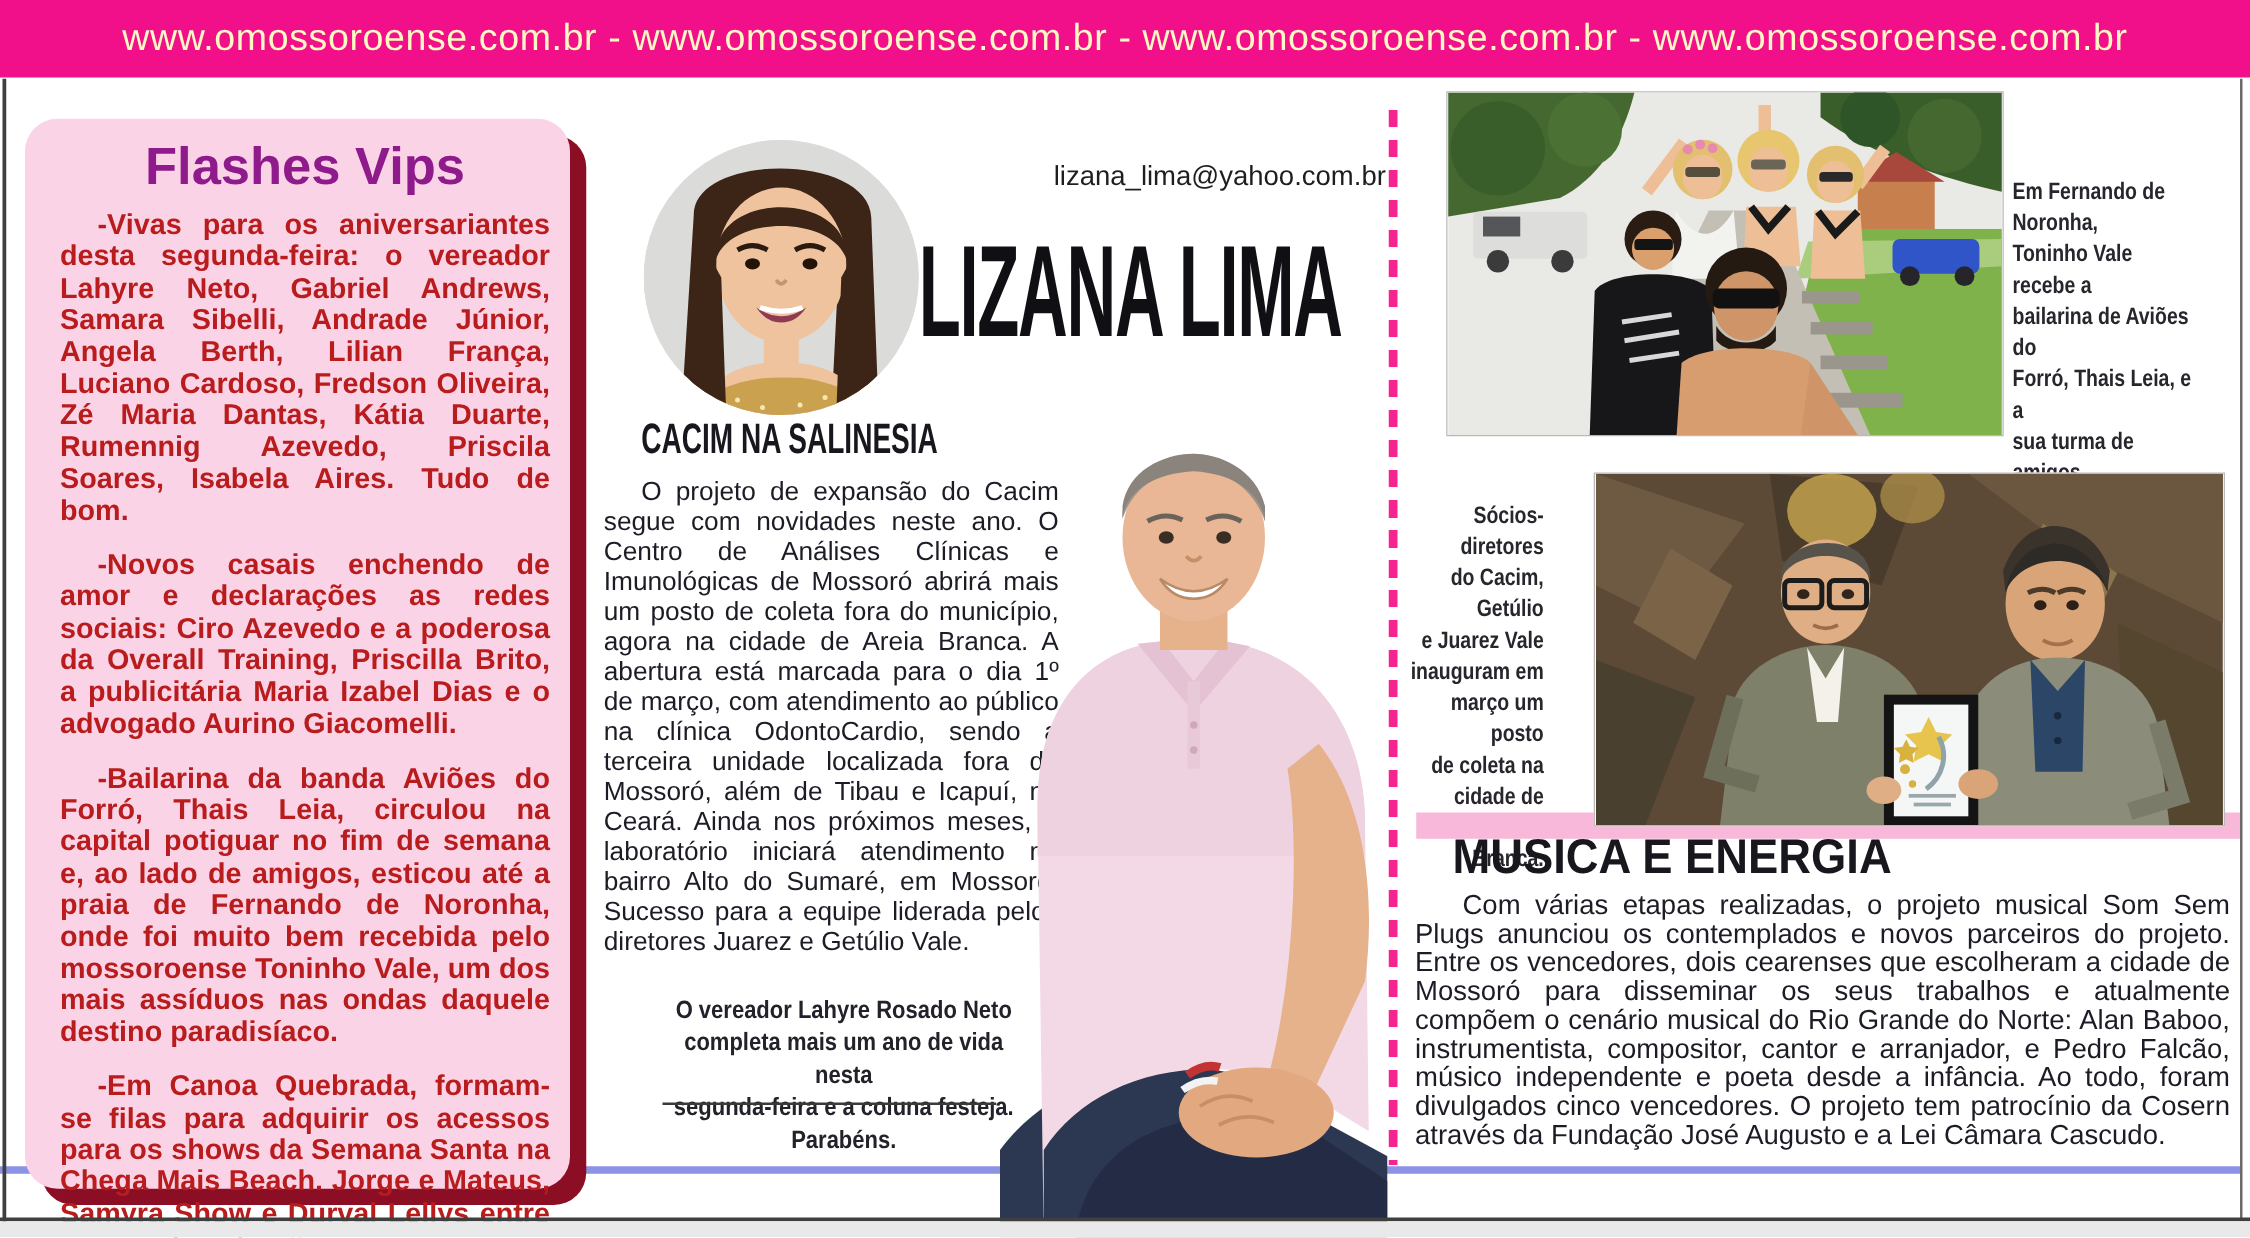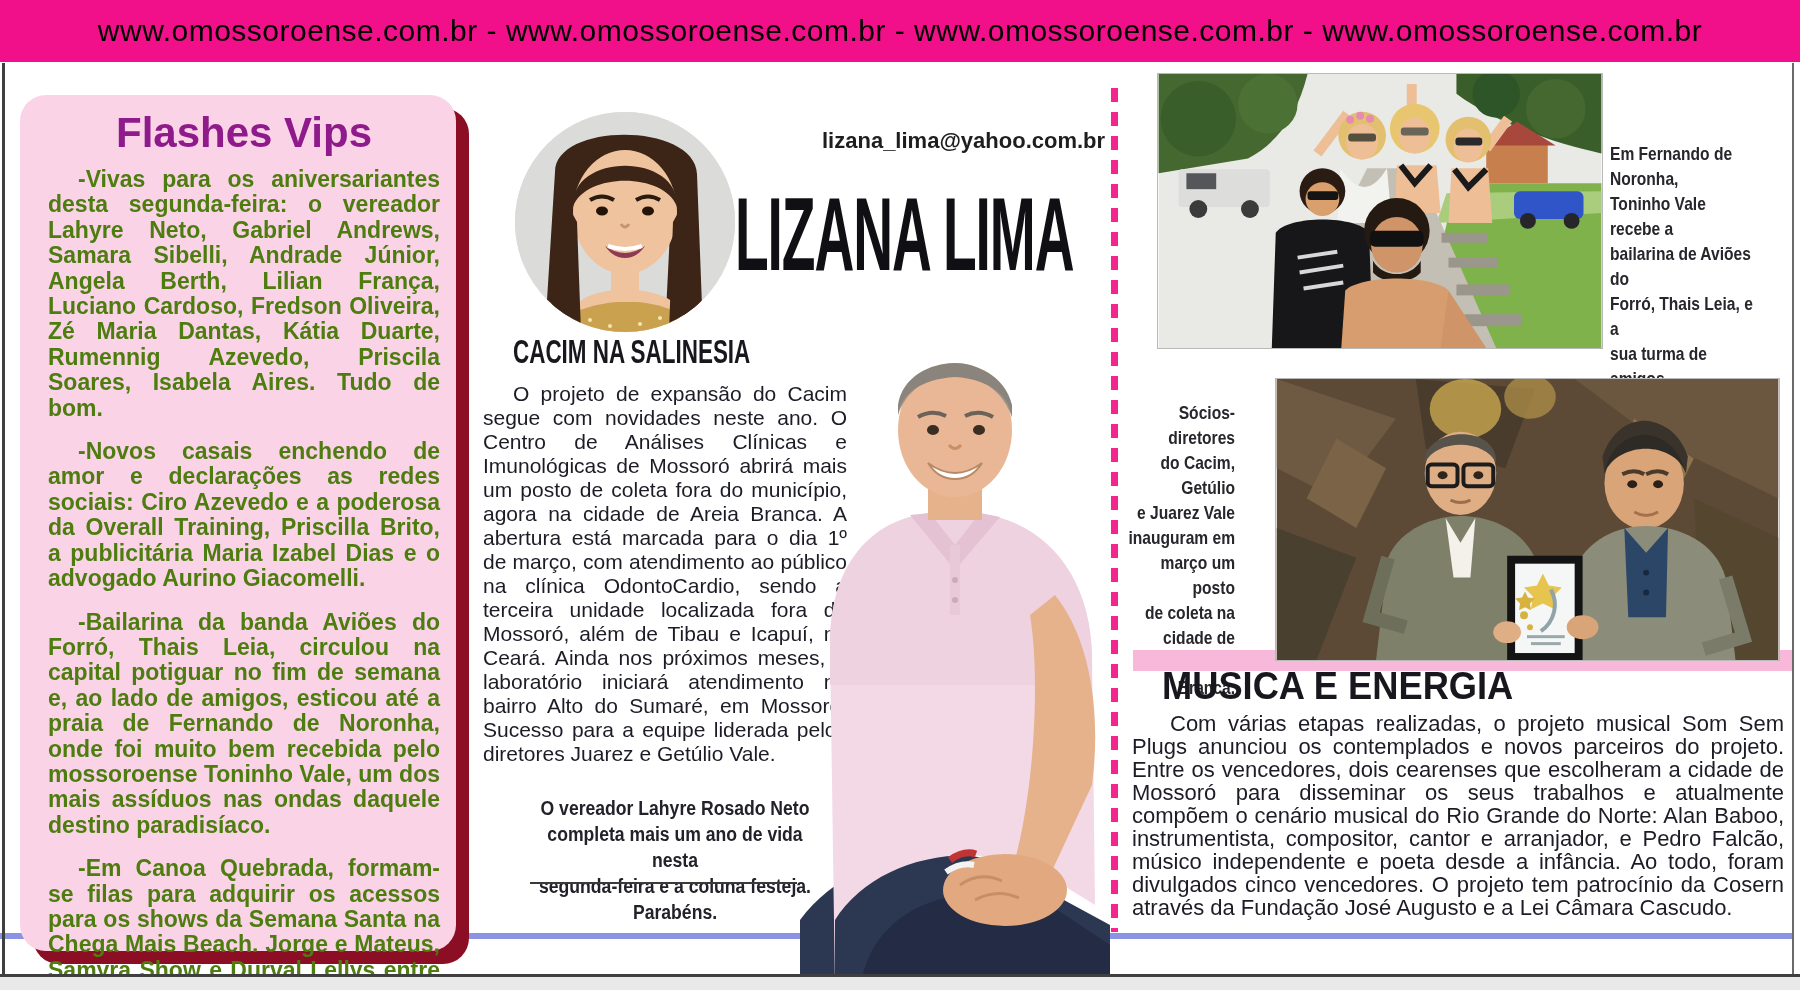--- a/index.html
+++ b/index.html
@@ -1,48 +1,48 @@
 <!DOCTYPE html>
 <html lang="pt"><head>
 <meta charset="utf-8">
 <style>
   html,body{margin:0;padding:0;background:#ffffff;}
   .page{position:relative;width:1800px;height:990px;background:#ffffff;overflow:hidden;
         font-family:"Liberation Sans",sans-serif;color:#1c1c26;}
 
   
   .banner{position:absolute;left:0;top:0;width:1800px;height:62px;background:#F2108A;
-          display:flex;align-items:center;justify-content:center;color:#000000;
+          display:flex;align-items:center;justify-content:center;color:#fef9c3;
           font-size:30px;letter-spacing:.5px;white-space:nowrap;}
 
   
   .edge-left{position:absolute;left:2px;top:63px;width:3px;height:915px;background:#3f3f3f;z-index:6;}
   .edge-right{position:absolute;left:1792px;top:63px;width:2px;height:912px;background:#6a6a6a;z-index:6;}
   .edge-bottom{position:absolute;left:0;top:974px;width:1800px;height:3px;background:#3f3f3f;z-index:6;}
   .edge-bottom-pad{position:absolute;left:0;top:977px;width:1800px;height:13px;background:#e9e9e9;z-index:6;}
 
   
   .accent{position:absolute;top:933px;height:6px;background:#8C92E4;z-index:1;}
   .accent.seg-left{left:0;width:845px;}
   .accent.seg-right{left:1093px;width:700px;}
 
   
   .flashes-box{position:absolute;left:20px;top:95px;width:436px;height:856px;background:#FBD3E6;
                border-radius:26px;box-shadow:13px 13px 0 0 #8C0E24;z-index:3;
                padding:14px 16px 0 28px;box-sizing:border-box;}
   .flashes-title{margin:0 0 10px 0;text-align:center;font-size:42px;font-weight:bold;color:#8E1A8B;}
   .flashes-box p{margin:0 0 18px 0;font-size:23px;line-height:25.4px;text-align:justify;
-                 text-indent:30px;color:#4d7c0f;}
+                 text-indent:30px;color:#b91c1c;}
   .p-bold{font-weight:bold;}
   .p-reg{font-weight:bold;}
 
   
   .avatar{position:absolute;left:515px;top:112px;width:220px;height:220px;border-radius:50%;
           overflow:hidden;background:#dbdbd9;z-index:2;}
-  .email{position:absolute;left:822px;top:128px;width:260px;text-align:right;font-size:22px;color:#1e1e1e;font-weight:bold;}
+  .email{position:absolute;left:843px;top:128px;width:260px;text-align:right;font-size:22px;color:#1e1e1e;}
   .masthead{position:absolute;left:735px;top:182px;font-size:104px;font-weight:bold;color:#101014;
             white-space:nowrap;transform:scaleX(0.53);transform-origin:left top;letter-spacing:-2px;line-height:1;}
   .h-cacim{position:absolute;left:513px;top:334px;font-size:34px;font-weight:bold;color:#17171d;
            white-space:nowrap;transform:scaleX(0.66);transform-origin:left top;line-height:1;}
   .body-cacim{position:absolute;left:483px;top:382px;width:364px;font-size:21px;line-height:24px;
               text-align:justify;text-indent:30px;color:#1c1c26;hyphens:auto;}
   .caption-center{position:absolute;left:510px;top:795px;width:330px;text-align:center;
                   font-size:20px;line-height:26px;font-weight:bold;color:#22222a;white-space:pre-line;
                   transform:scaleX(0.88);transform-origin:center top;}
   .caption-rule{position:absolute;left:530px;top:882px;width:267px;height:2px;background:#3a3a3a;}

